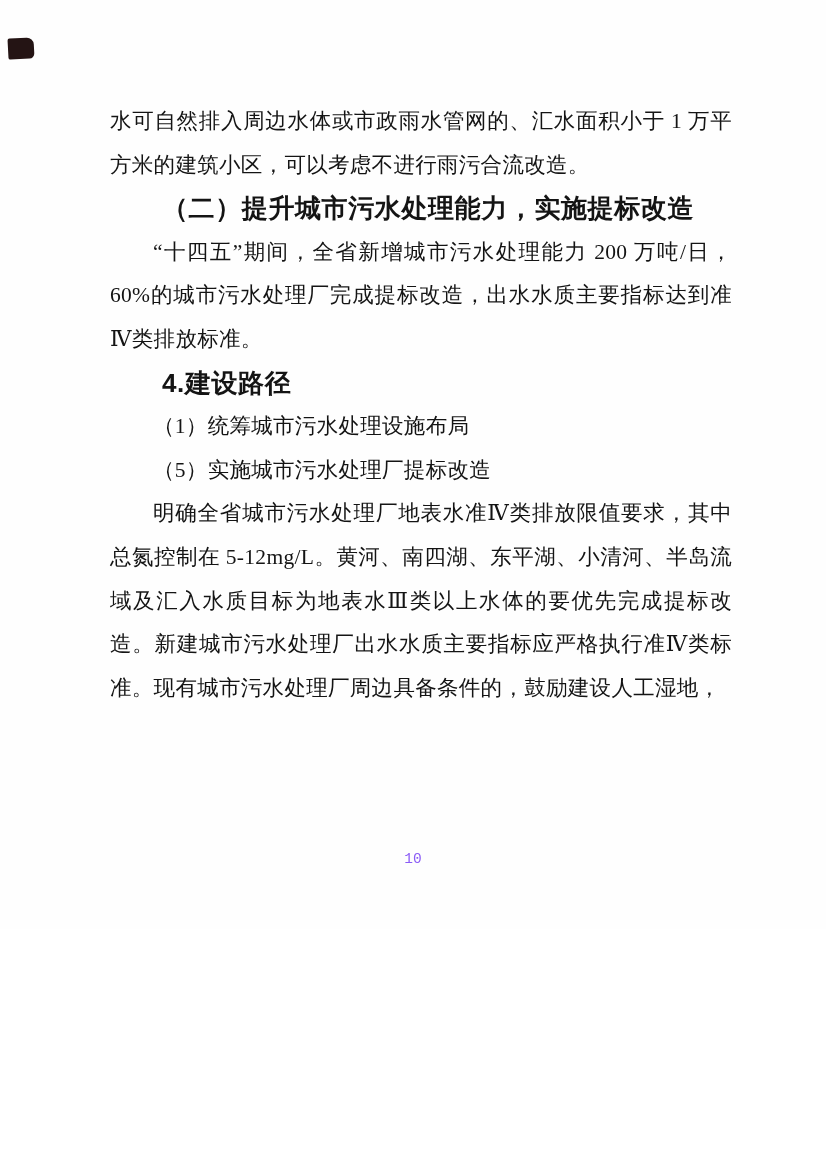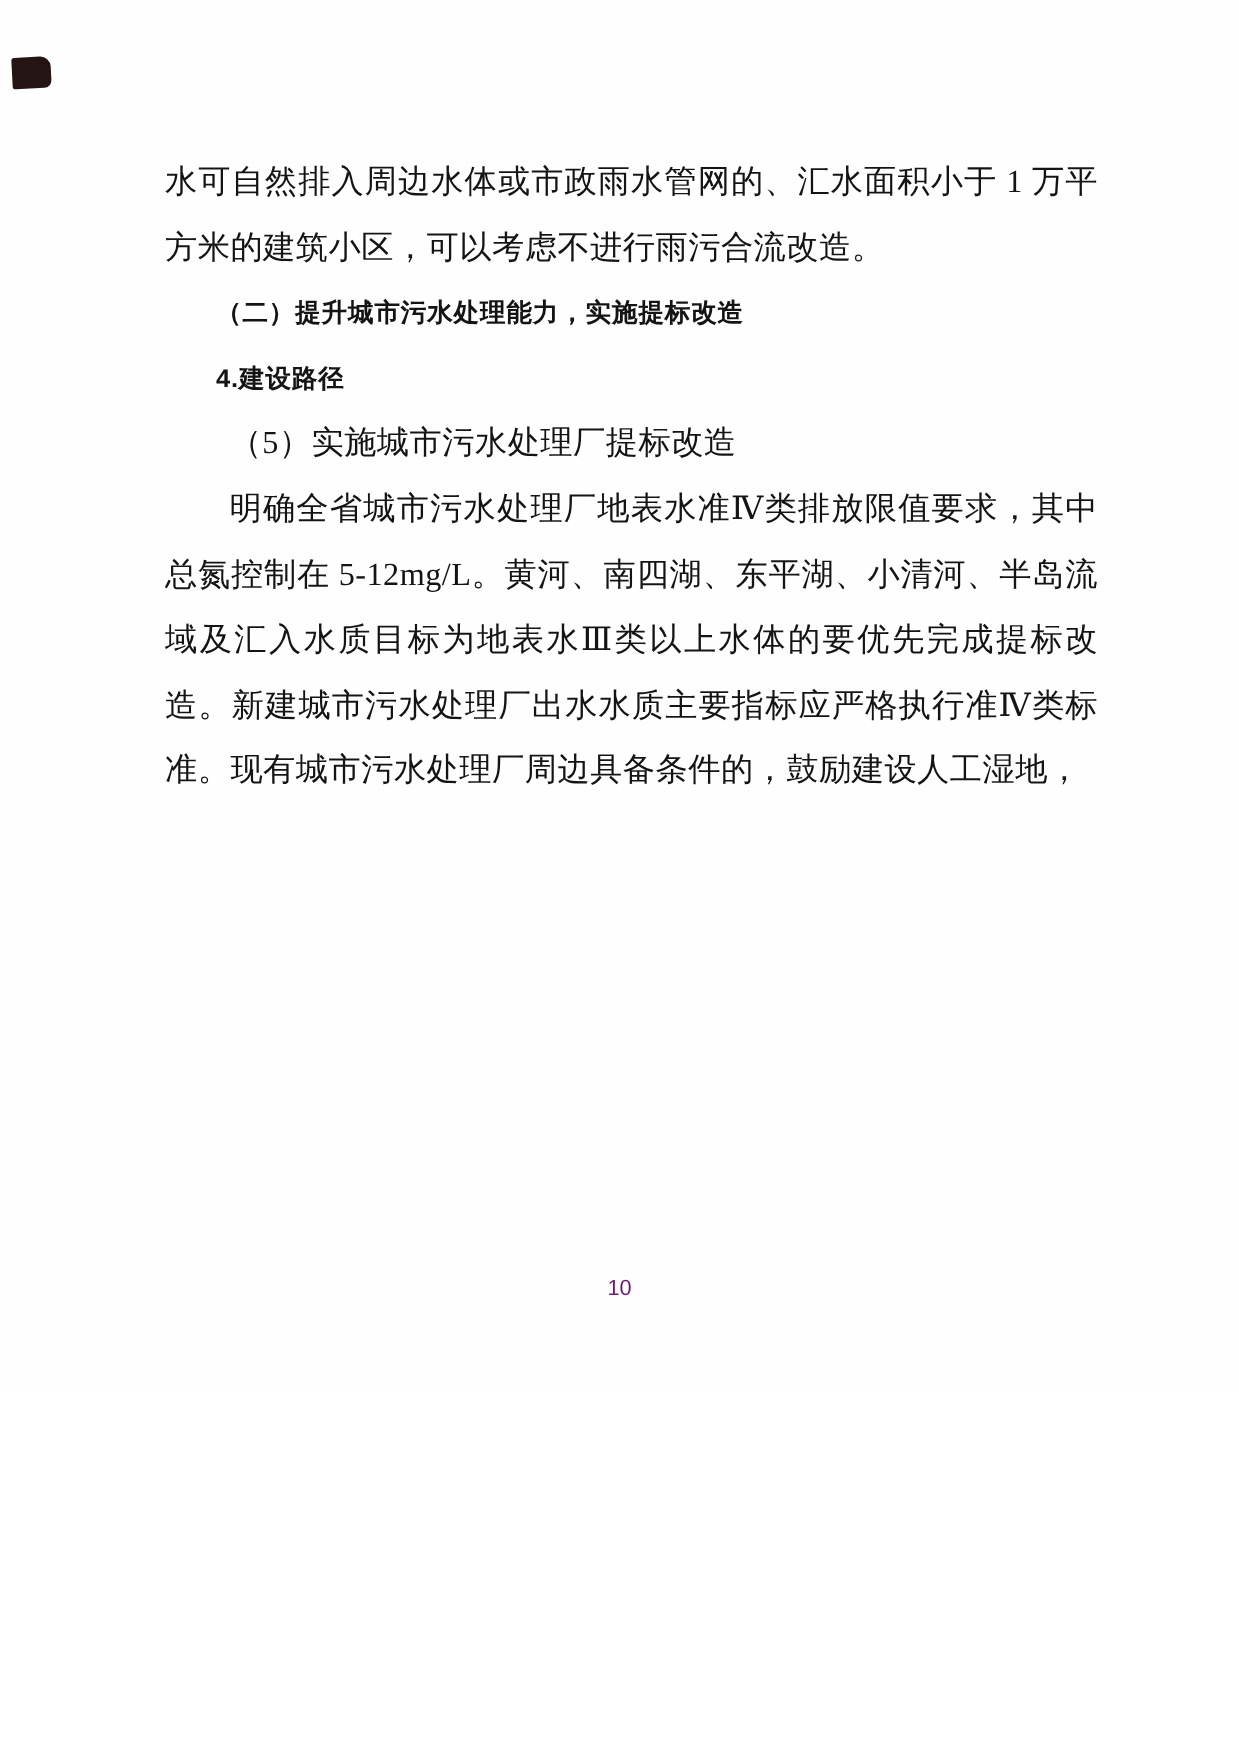--- a/index.html
+++ b/index.html
@@ -41,51 +41,53 @@
   .content p {
     margin: 0;
     padding: 0;
   }
   .indent {
     text-indent: 2em;
   }
   .heading {
     font-weight: 700;
     font-family: "Liberation Sans", "DejaVu Sans", sans-serif;
-    font-size: 17px;
+    font-size: 26px;
     letter-spacing: 0.6px;
   }
   .page-footer {
     position: absolute;
     left: 0;
     bottom: 62px;
     width: 100%;
     text-align: center;
     font-size: 14.5px;
-    color: #701a75;
-    font-family: Liberation Sans, sans-serif;
+    color: #8b5cf6;
+    font-family: Liberation Mono, monospace;
   }
 </style>
 </head>
 <body>
 
 <div class="page">
 
   <div class="scan-artifact"></div>
 
   <div class="content">
 
     <p>水可自然排入周边水体或市政雨水管网的、汇水面积小于 1 万平方米的建筑小区，可以考虑不进行雨污合流改造。</p>
 
     <p class="indent heading">（二）提升城市污水处理能力，实施提标改造</p>
 
 
+    <p class="indent">“十四五”期间，全省新增城市污水处理能力 200 万吨/日，60%的城市污水处理厂完成提标改造，出水水质主要指标达到准Ⅳ类排放标准。</p>
 
     <p class="indent heading">4.建设路径</p>
 
+    <p class="indent">（1）统筹城市污水处理设施布局</p>
 
 
     <p class="indent">（5）实施城市污水处理厂提标改造</p>
 
     <p class="indent">明确全省城市污水处理厂地表水准Ⅳ类排放限值要求，其中总氮控制在 5-12mg/L。黄河、南四湖、东平湖、小清河、半岛流域及汇入水质目标为地表水Ⅲ类以上水体的要优先完成提标改造。新建城市污水处理厂出水水质主要指标应严格执行准Ⅳ类标准。现有城市污水处理厂周边具备条件的，鼓励建设人工湿地，</p>
 
   </div>
 
   <div class="page-footer">10</div>
 

